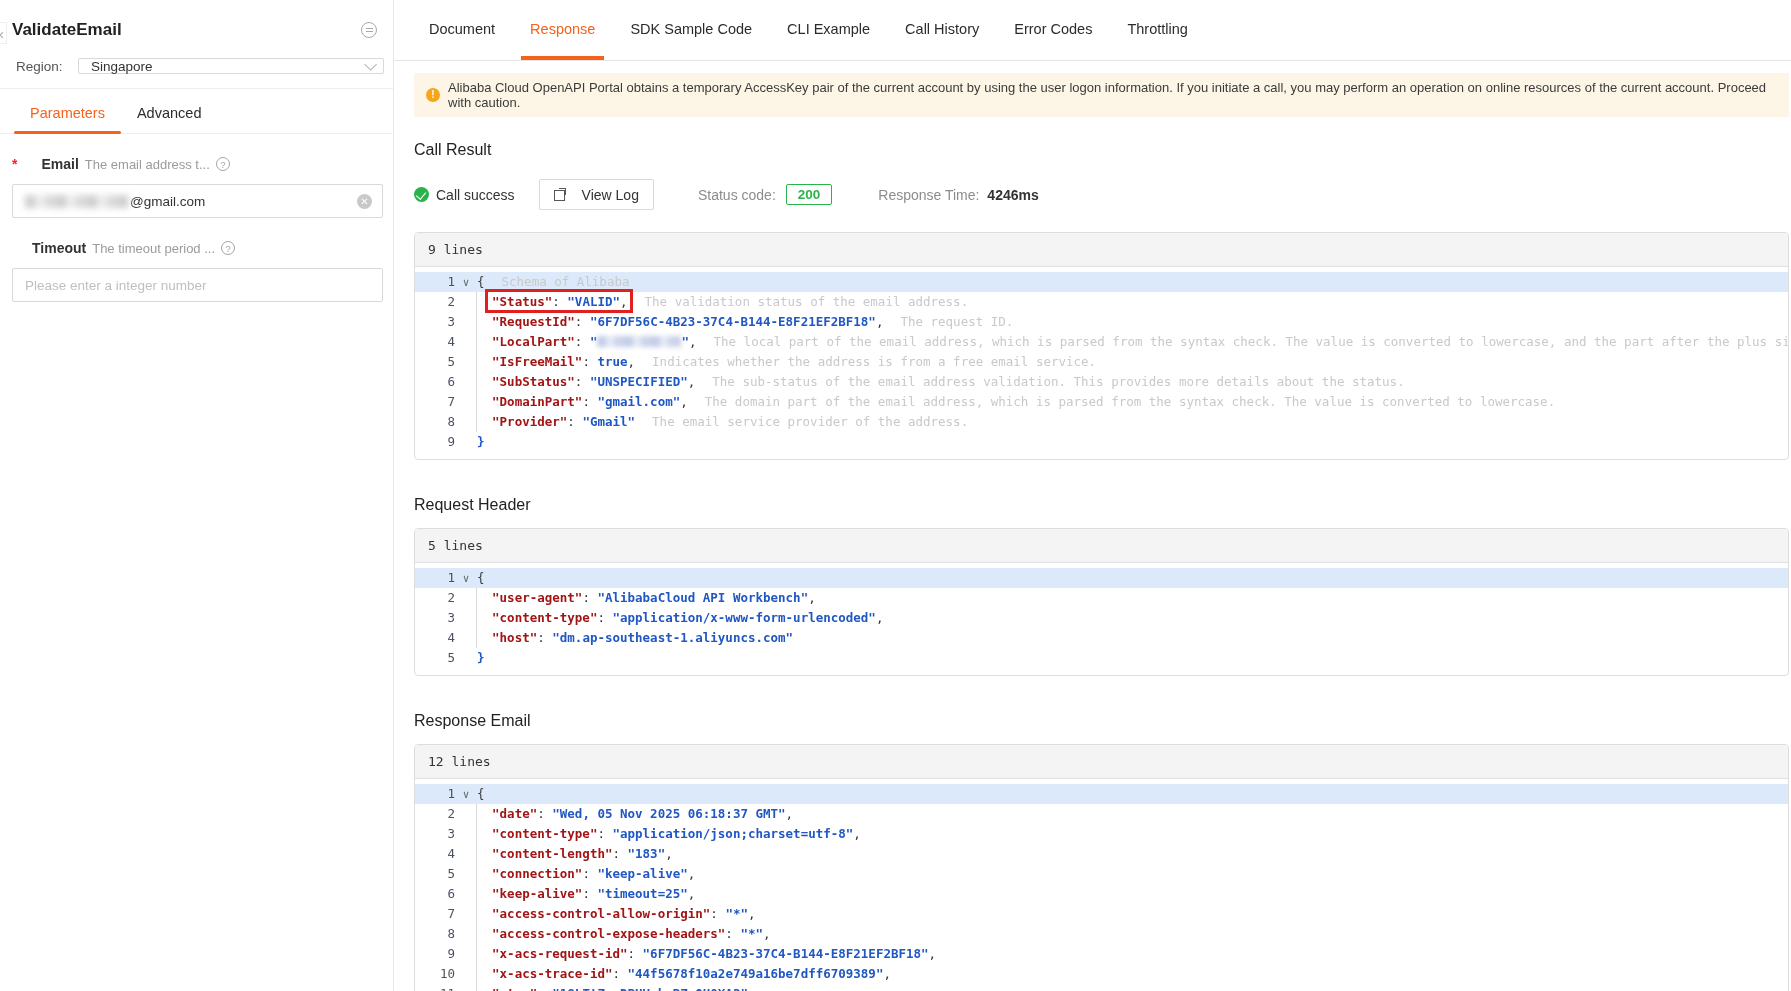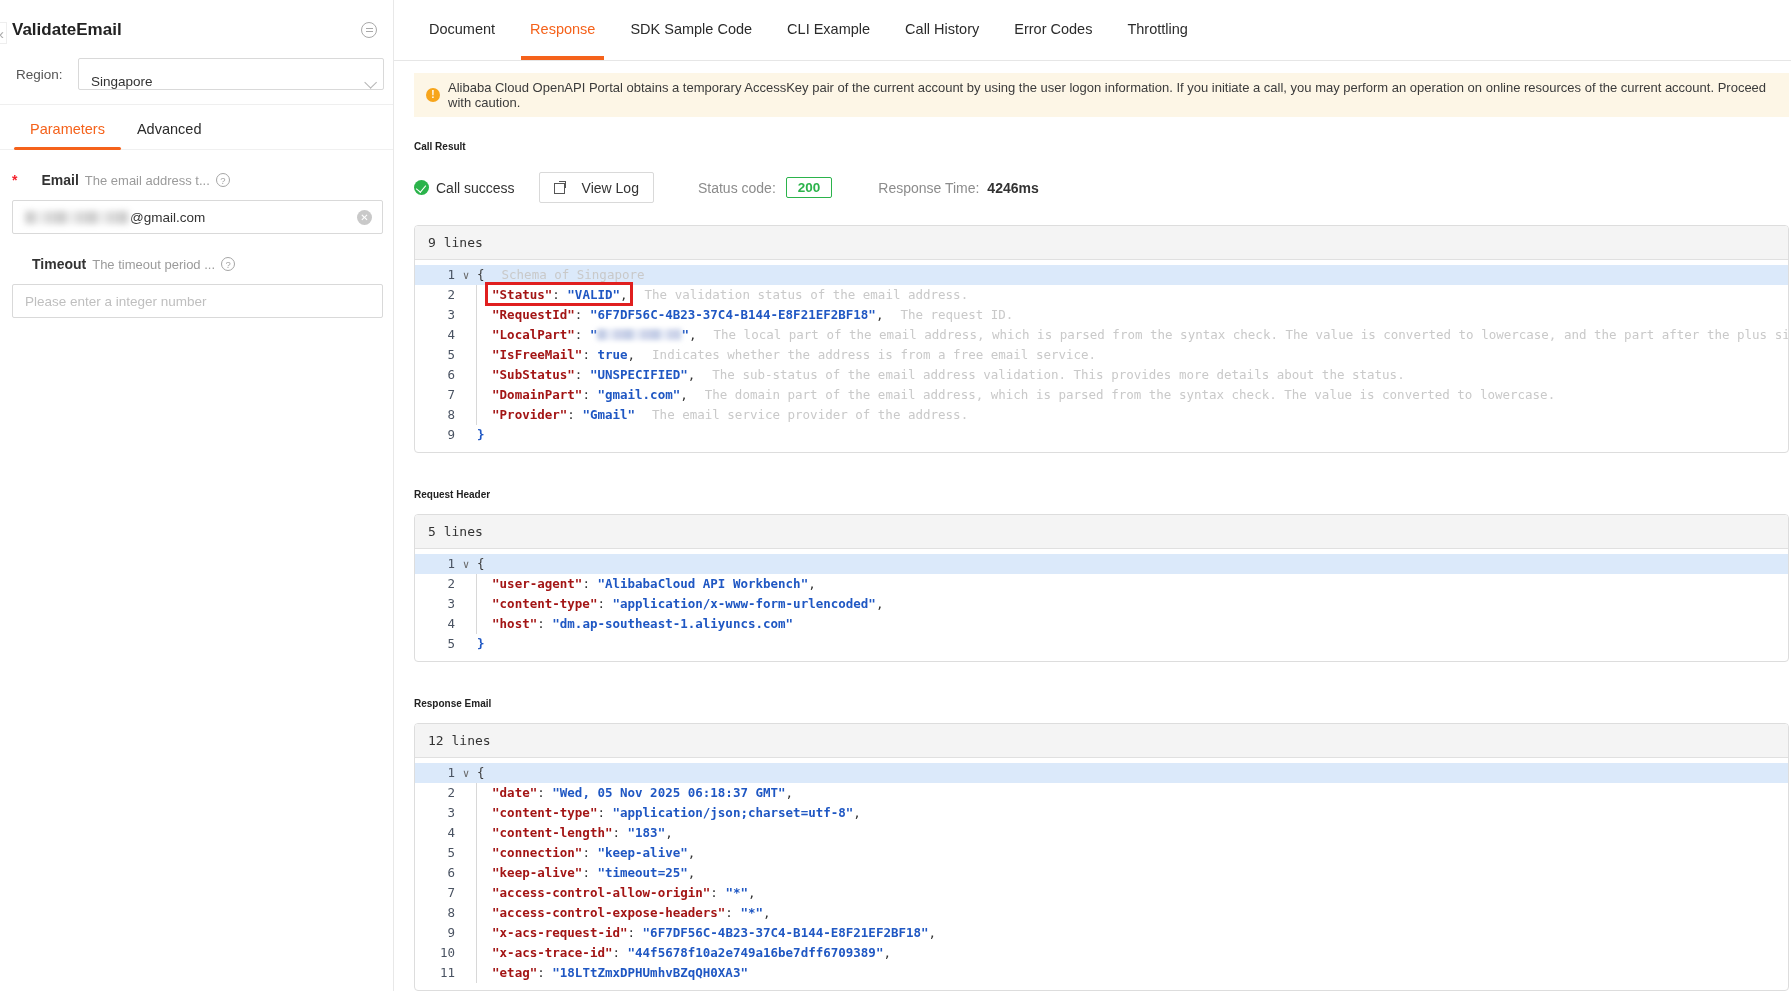--- a/index.html
+++ b/index.html
@@ -11,21 +11,21 @@
   .sidebar { width:394px; min-width:394px; border-right:1px solid #e8e8e8; position:relative; background:#fff; }
   .edge-collapse { position:absolute; left:-3px; top:22px; color:#aaa; font-size:15px; width:10px; height:22px;
     border:1px solid #eee; border-left:none; display:flex; align-items:center; justify-content:center; background:#fff; }
   .sb-titlerow { display:flex; align-items:center; padding:20px 16px 16px 12px; }
   .sb-title { font-size:17px; font-weight:700; color:#222; flex:1; }
   .circ-icon { width:16px; height:16px; border:1.4px solid #a9a9a9; border-radius:50%; position:relative; }
   .circ-icon::before, .circ-icon::after { content:''; position:absolute; left:3.5px; right:3.5px; height:1.4px; background:#a9a9a9; }
   .circ-icon::before { top:4.5px; } .circ-icon::after { top:7.8px; }
   .region-row { display:flex; align-items:center; padding:2px 9px 14px 16px; border-bottom:1px solid #efefef; }
   .region-label { font-size:13.5px; color:#555; width:62px; }
-  .select { flex:1; height:32px; border:1px solid #d9d9d9; border-radius:2px; display:flex; align-items:flex-end;
+  .select { flex:1; height:16px; border:1px solid #d9d9d9; border-radius:2px; display:flex; align-items:center;
     padding:0 10px 0 12px; font-size:13.5px; color:#333; background:#fff; cursor:pointer; }
   .select .sel-val { flex:1; }
   .chev { width:9px; height:9px; border-right:1.5px solid #b5b5b5; border-bottom:1.5px solid #b5b5b5;
     transform:rotate(45deg) translateY(-3px); }
   .side-tabs { display:flex; gap:28px; padding:0 16px 0 28px; height:45px; align-items:flex-end; border-bottom:1px solid #f0f0f0; }
   .side-tab { font-size:14.5px; color:#2b2b2b; padding:0 2px 12px 2px; position:relative; cursor:pointer; }
   .side-tab.active { color:#f5621b; }
   .side-tab.active::after { content:''; position:absolute; left:-14px; right:-14px; bottom:-1px; height:3px; background:#f5621b; border-radius:2px; }
   .params-head { display:flex; align-items:center; justify-content:space-between; padding:20px 10px 0 12px; }
   .params-title { font-size:15px; font-weight:700; color:#222; }
@@ -52,21 +52,21 @@
   .main { flex:1; display:flex; flex-direction:column; min-width:0; }
   .top-tabs { display:flex; gap:31px; padding-left:33px; height:72px; align-items:center; border-bottom:1px solid #e6e6e6; }
   .tab { font-size:14.5px; color:#2b2b2b; height:60px; line-height:58px; position:relative; cursor:pointer; padding:0 2px; }
   .tab.active { color:#f5621b; }
   .tab.active::after { content:''; position:absolute; left:-7px; right:-7px; bottom:0; height:4px; background:#f5621b; }
   .content { padding:0 2px 0 20px; flex:1; }
   .banner { margin-top:12px; background:#fdf6e6; padding:7px 12px; display:flex; align-items:center; gap:8px;
     font-size:13px; color:#3b3b3b; }
   .warn-icon { width:14px; height:14px; min-width:14px; border-radius:50%; background:#f7a51b; color:#fff;
     font-size:10px; font-weight:700; line-height:14px; text-align:center; }
-  .h2 { font-size:10px; font-weight:700; color:#222; }
+  .h2 { font-size:16px; font-weight:400; color:#222; }
   .call-result-h { margin-top:24px; }
   .result-row { margin-top:20px; display:flex; align-items:center; font-size:14px; }
   .success { display:flex; align-items:center; gap:7px; color:#333; font-weight:400; }
   .check-icon { width:15px; height:15px; border-radius:50%; background:#2bb34b; position:relative; }
   .check-icon::after { content:''; position:absolute; left:4px; top:3.2px; width:5px; height:8px;
     border-right:1.8px solid #fff; border-bottom:1.8px solid #fff; transform:rotate(40deg); }
   .viewlog-btn { margin-left:24px; display:flex; align-items:center; gap:16px; border:1px solid #d9d9d9; border-radius:2px;
     background:#fff; height:31px; padding:0 14px; font-size:14px; color:#333; cursor:pointer; font-family:inherit; }
   .extlink-icon { width:12px; height:12px; position:relative; }
   .extlink-icon::before { content:''; position:absolute; left:0; bottom:0; width:9px; height:9px; border:1.3px solid #555; }
@@ -183,21 +183,21 @@
         </span>
         <span class="resp-time">
           <span>Response Time:</span>
           <b>4246ms</b>
         </span>
       </div>
 
       <section class="code-block">
         <div class="cb-head">9 lines</div>
         <div class="cb-body">
-            <div class="code-line hl"><span class="ln">1</span><span class="fold">∨</span><span class="tk-brace">{</span><span class="tk-comment">Schema of Singapore</span></div>
+            <div class="code-line hl"><span class="ln">1</span><span class="fold">∨</span><span class="tk-brace">{</span><span class="tk-comment">Schema of Alibaba</span></div>
             <div class="code-line g"><span class="ln">2</span><span class="fold"></span><span class="tk-plain">  </span><span class="redbox"><span class="tk-key">"Status"</span><span class="tk-plain">: </span><span class="tk-str">"VALID"</span><span class="tk-plain">,</span></span><span class="tk-comment">The validation status of the email address.</span></div>
             <div class="code-line g"><span class="ln">3</span><span class="fold"></span><span class="tk-plain">  </span><span class="tk-key">"RequestId"</span><span class="tk-plain">: </span><span class="tk-str">"6F7DF56C-4B23-37C4-B144-E8F21EF2BF18"</span><span class="tk-plain">,</span><span class="tk-comment">The request ID.</span></div>
             <div class="code-line g"><span class="ln">4</span><span class="fold"></span><span class="tk-plain">  </span><span class="tk-key">"LocalPart"</span><span class="tk-plain">: </span><span class="tk-str">"</span><span class="blur-chip" style="width: 84px;"></span><span class="tk-str">"</span><span class="tk-plain">,</span><span class="tk-comment">The local part of the email address, which is parsed from the syntax check. The value is converted to lowercase, and the part after the plus sign (+) is removed.</span></div>
             <div class="code-line g"><span class="ln">5</span><span class="fold"></span><span class="tk-plain">  </span><span class="tk-key">"IsFreeMail"</span><span class="tk-plain">: </span><span class="tk-str">true</span><span class="tk-plain">,</span><span class="tk-comment">Indicates whether the address is from a free email service.</span></div>
             <div class="code-line g"><span class="ln">6</span><span class="fold"></span><span class="tk-plain">  </span><span class="tk-key">"SubStatus"</span><span class="tk-plain">: </span><span class="tk-str">"UNSPECIFIED"</span><span class="tk-plain">,</span><span class="tk-comment">The sub-status of the email address validation. This provides more details about the status.</span></div>
             <div class="code-line g"><span class="ln">7</span><span class="fold"></span><span class="tk-plain">  </span><span class="tk-key">"DomainPart"</span><span class="tk-plain">: </span><span class="tk-str">"gmail.com"</span><span class="tk-plain">,</span><span class="tk-comment">The domain part of the email address, which is parsed from the syntax check. The value is converted to lowercase.</span></div>
             <div class="code-line g"><span class="ln">8</span><span class="fold"></span><span class="tk-plain">  </span><span class="tk-key">"Provider"</span><span class="tk-plain">: </span><span class="tk-str">"Gmail"</span><span class="tk-comment">The email service provider of the address.</span></div>
             <div class="code-line"><span class="ln">9</span><span class="fold"></span><span class="tk-brace2">}</span></div>
           </div>
       </section>

